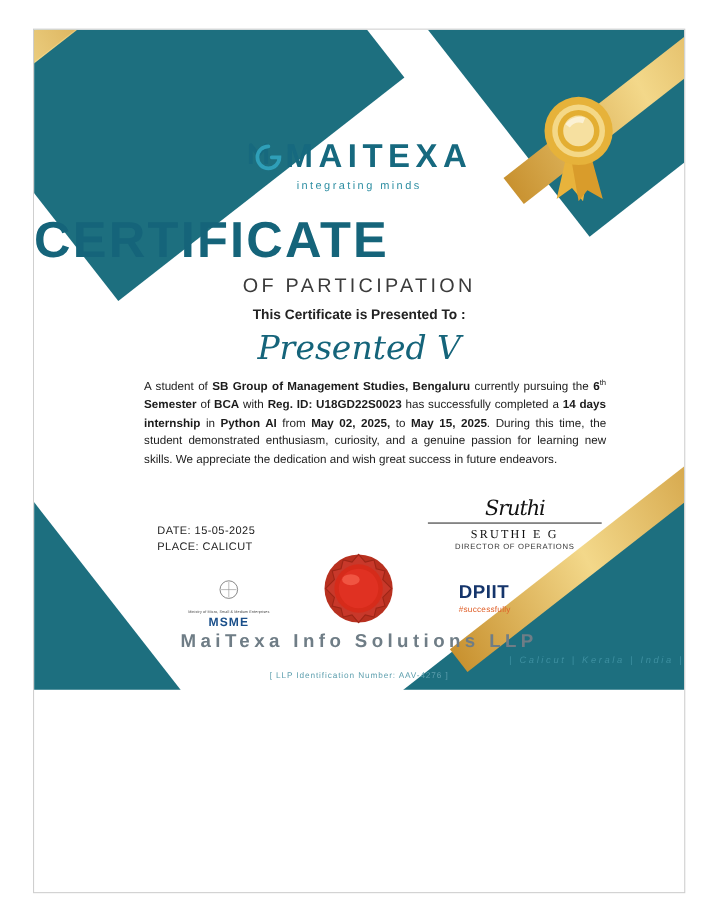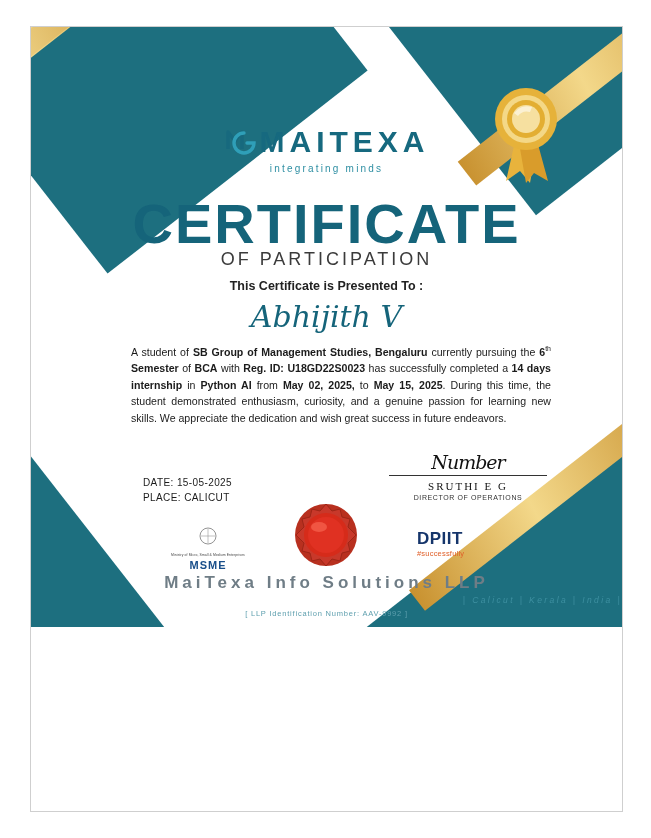--- a/index.html
+++ b/index.html
@@ -120,22 +120,21 @@
     font-size: 10px;
     letter-spacing: 2.2px;
     color: #2f8fa3;
   }
 
   
   .title {
     position: absolute;
     left: 0; right: 0;
     top: 164px;
-    text-align: center;
-    font-size: 56px;
+    font-size: 46px;
     font-weight: 700;
     letter-spacing: 2px;
     color: #15647a;
   }
   .subtitle {
     position: absolute;
     left: 0; right: 0;
     top: 222px;
     text-align: center;
     font-size: 18px;
@@ -344,21 +343,21 @@
           </svg>
         </span>
         <span class="logo-word">MAITEXA</span>
       </div>
       <div class="logo-tag">integrating minds</div>
     </div>
 
     <div class="title">CERTIFICATE</div>
     <div class="subtitle">OF PARTICIPATION</div>
     <div class="presented">This Certificate is Presented To :</div>
-    <div class="recipient">Abhijith V</div>
+    <div class="recipient">Presented V</div>
 
     <div class="body-text">
       <span>A student of </span><b>SB Group of Management Studies, Bengaluru</b><span> currently pursuing the </span><b>6</b><sup>th</sup><b> Semester</b><span> of </span><b>BCA</b><span> with </span><b>Reg. ID: U18GD22S0023</b><span> has successfully completed a </span><b>14 days internship</b><span> in </span><b>Python AI</b><span> from </span><b>May 02, 2025,</b><span> to </span><b>May 15, 2025</b><span>. During this time, the student demonstrated enthusiasm, curiosity, and a genuine passion for learning new skills. We appreciate the dedication and wish great success in future endeavors.</span>
     </div>
 
     <div class="dateplace">
       <div>DATE: 15-05-2025</div>
       <div>PLACE: CALICUT</div>
     </div>
 
@@ -370,21 +369,21 @@
             <path d="M32 1 L38 8 L46 6 L48 14 L56 16 L54 24 L62 32 L54 40 L56 48 L48 50 L46 58 L38 56 L32 63 L26 56 L18 58 L16 50 L8 48 L10 40 L2 32 L10 24 L8 16 L16 14 L18 6 L26 8 Z"></path>
           </g>
           <circle cx="32" cy="32" r="22" fill="#d62b1a"></circle>
           <circle cx="32" cy="32" r="18" fill="#e03122"></circle>
           <ellipse cx="25" cy="24" rx="8" ry="5" fill="#ff7a62" opacity="0.5"></ellipse>
         </g>
       </svg>
     </div>
 
     <div class="sign-block">
-      <div class="sign-script">Number</div>
+      <div class="sign-script">Sruthi</div>
       <div class="sign-line"></div>
       <div class="sign-name">SRUTHI E G</div>
       <div class="sign-role">DIRECTOR OF OPERATIONS</div>
     </div>
 
     <div class="msme">
       <div>
         <svg width="60" height="22" viewBox="0 0 60 22">
           <circle cx="30" cy="9" r="8" fill="none" stroke="#777" stroke-width="0.8"></circle>
           <path d="M30 2 v14 M23 9 h14" stroke="#999" stroke-width="0.6"></path>
@@ -394,16 +393,16 @@
       <div class="msme-word">MSME</div>
     </div>
 
     <div class="dpiit">
       <div class="dpiit-word">DPIIT</div>
       <div class="dpiit-sub">#successfully</div>
     </div>
 
     <div class="company">MaiTexa Info Solutions LLP</div>
     <div class="addr">| Calicut | Kerala | India |</div>
-    <div class="llpid">[ LLP Identification Number: AAV-9992 ]</div>
+    <div class="llpid">[ LLP Identification Number: AAV-4276 ]</div>
 
   </div>
 </div>
 
 </body></html>

